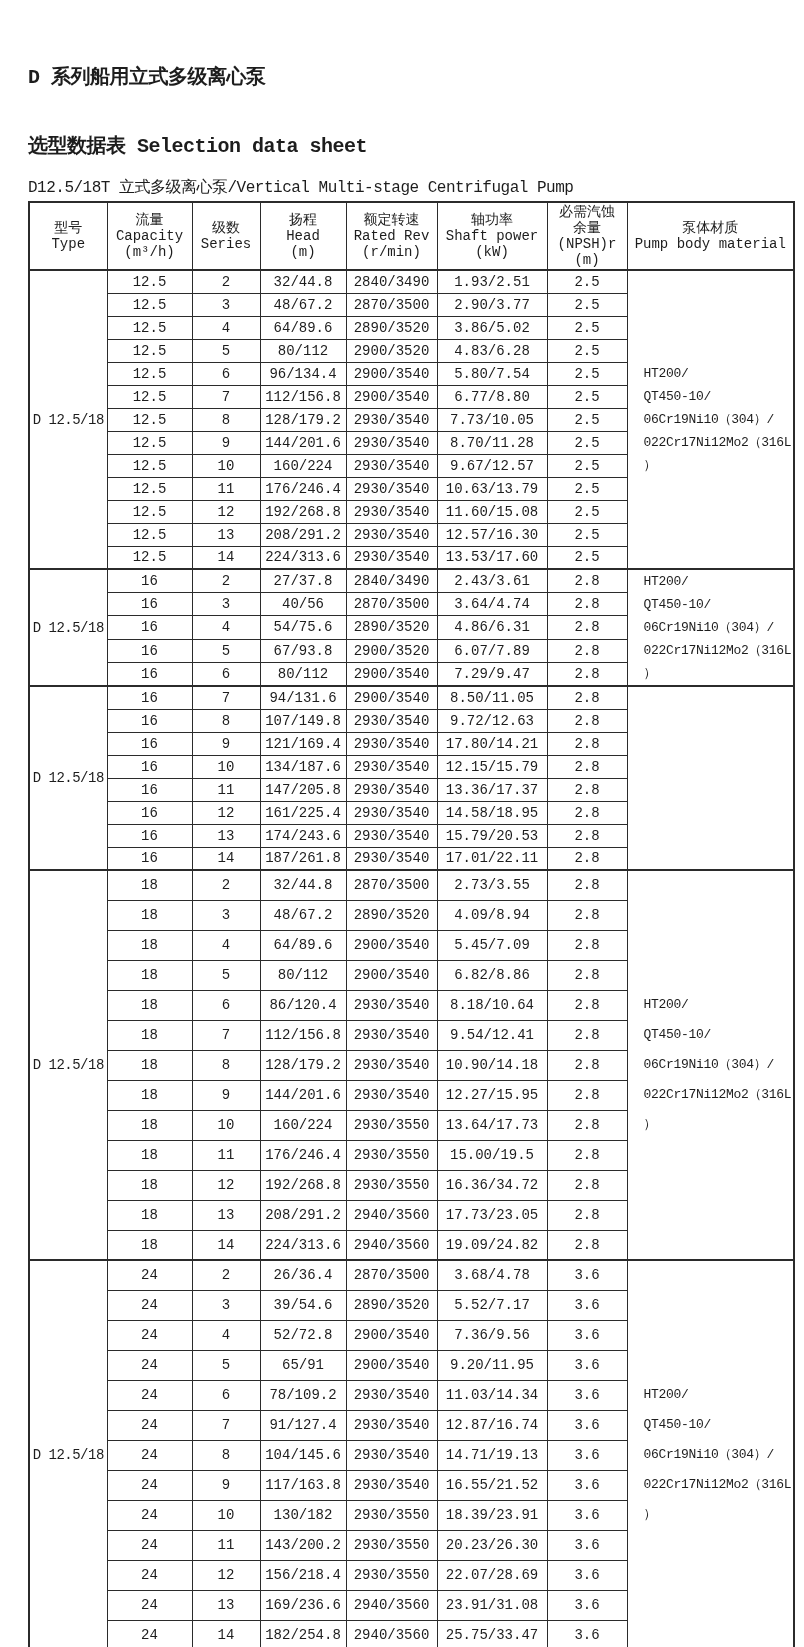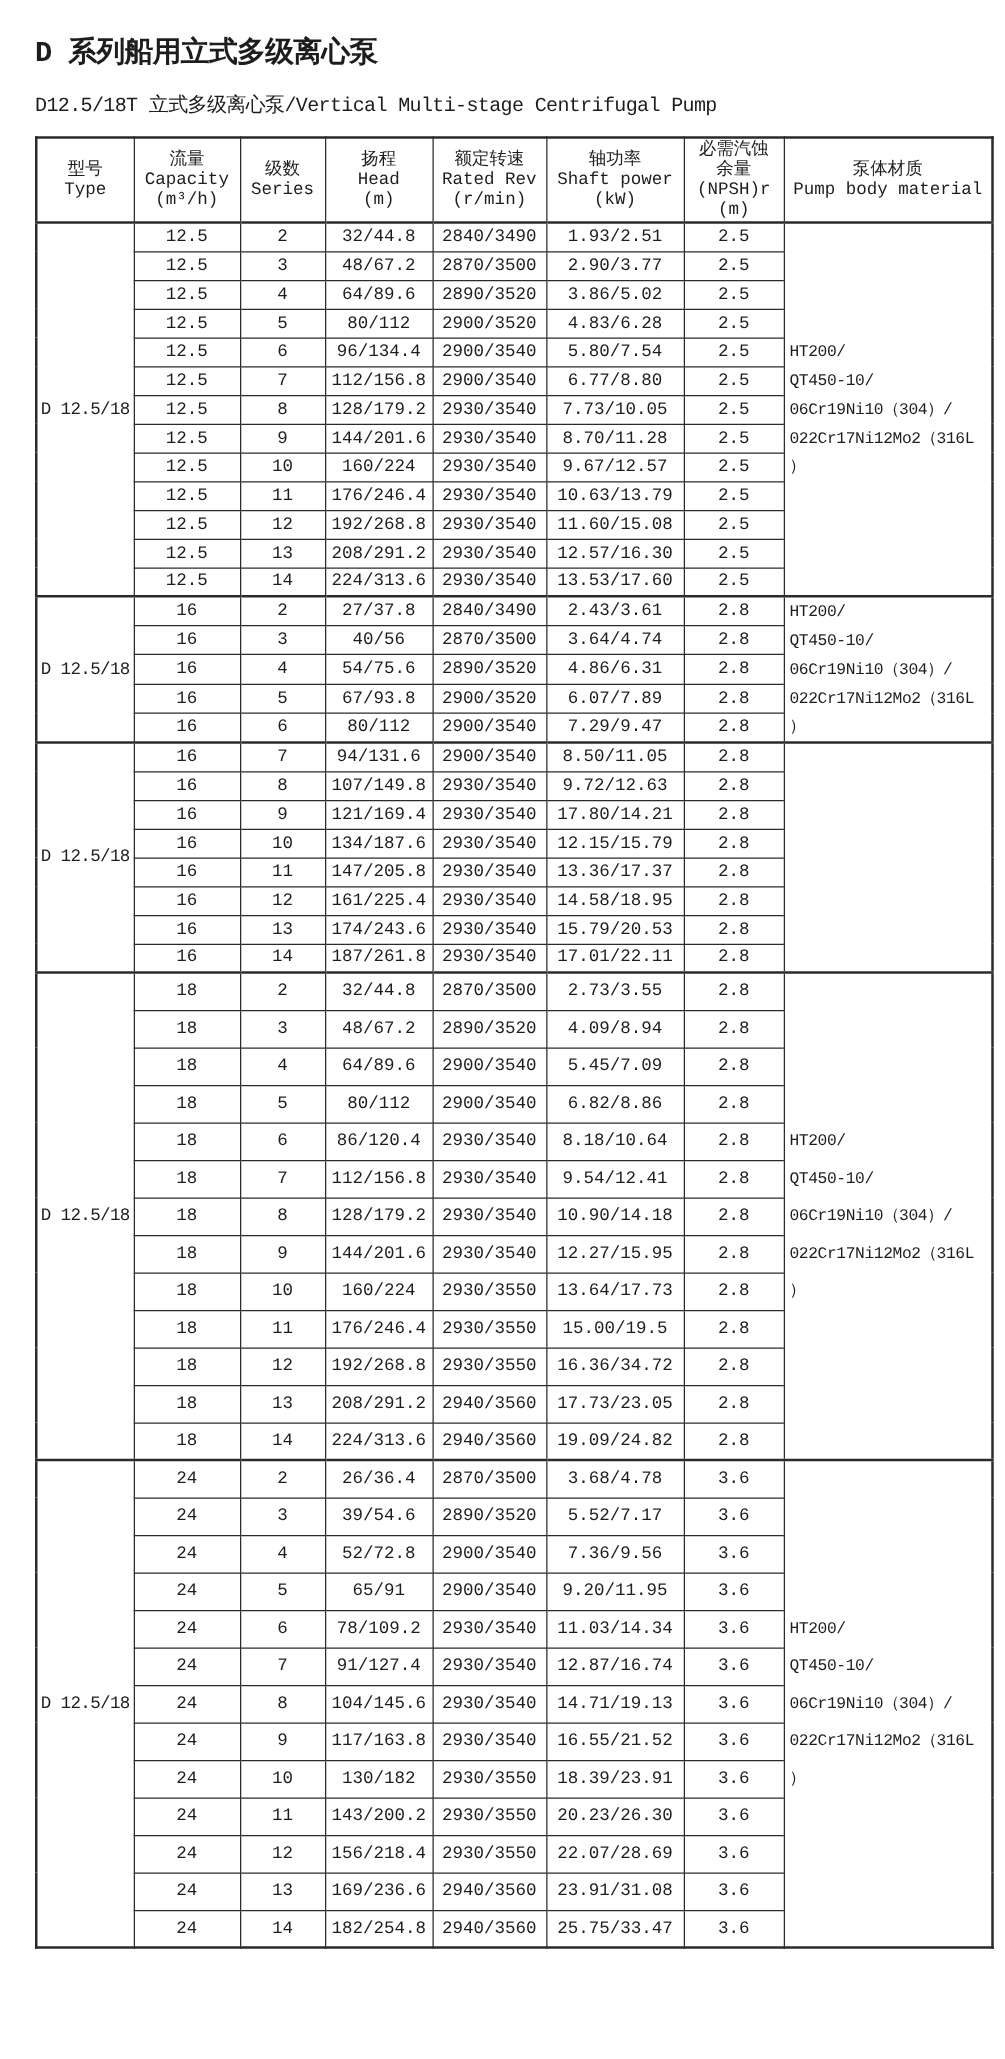--- a/index.html
+++ b/index.html
@@ -5,25 +5,25 @@
   html,body { margin:0; padding:0; }
   body {
     width:804px; height:1647px;
     background:#ffffff;
     color:#1d1d1d;
     font-family:"Liberation Mono","DejaVu Sans Mono",monospace;
     overflow:hidden;
   }
   .titles { padding:26px 0 0 28px; }
   .title-line {
-    font-size:23px; font-weight:bold; line-height:35px;
-    white-space:nowrap; letter-spacing:-0.5px;
+    font-size:20px; font-weight:bold; line-height:35px;
+    white-space:nowrap; letter-spacing:-0.5px;margin-top:34px;
   }
   .caption {
-    margin:14px 0 14px 28px;
+    margin:14px 0 3px 28px;
     font-size:16px; line-height:20px;
     white-space:nowrap; letter-spacing:-0.5px;
   }
   table.pump {
     border-collapse:collapse;
     table-layout:fixed;
     margin-left:28px;
     width:765px;
     border:2px solid #2b2b2b;
   }
@@ -41,33 +41,34 @@
     font-weight:normal;
     line-height:16px;
     border-bottom:2px solid #2b2b2b;
   }
   tr.row-compact { height:23px; }
   tr.row-tall   { height:30px; }
   tr.section-first td { border-top:2px solid #2b2b2b; }
   td.type-cell { font-size:14px; letter-spacing:-0.5px; }
   td.material-cell {
     text-align:left;
-    padding:0 0 0 4px;
+    padding:0 0 0 16px;
     font-size:13px;
     letter-spacing:-0.3px;
     white-space:pre;
   }
   td.material-cell.mat-compact { line-height:23px; }
   td.material-cell.mat-tall    { line-height:30px; }
 </style>
 </head>
 <body>
 
 <div class="titles">
   <div class="title-line">D 系列船用立式多级离心泵</div>
+  <div class="title-line">选型数据表 Selection data sheet</div>
 </div>
 
 <div class="caption">D12.5/18T 立式多级离心泵/Vertical Multi-stage Centrifugal Pump</div>
 
 <table class="pump">
   <colgroup>
     <col style="width:78px">
       <col style="width:85px">
       <col style="width:68px">
       <col style="width:86px">

